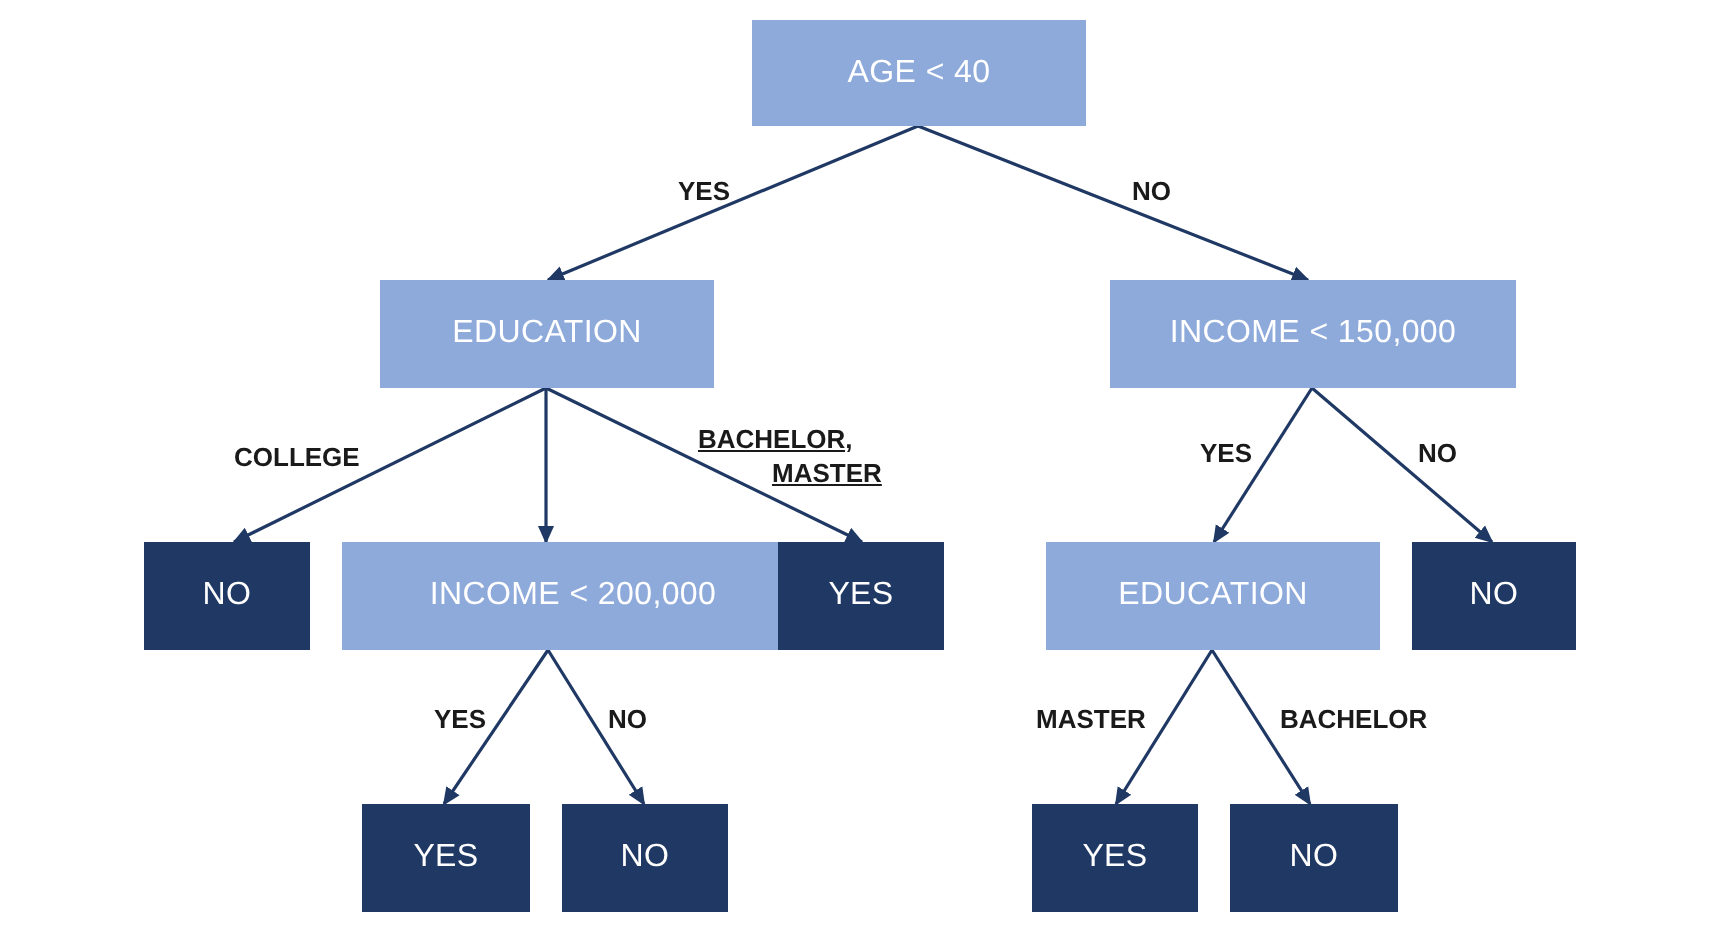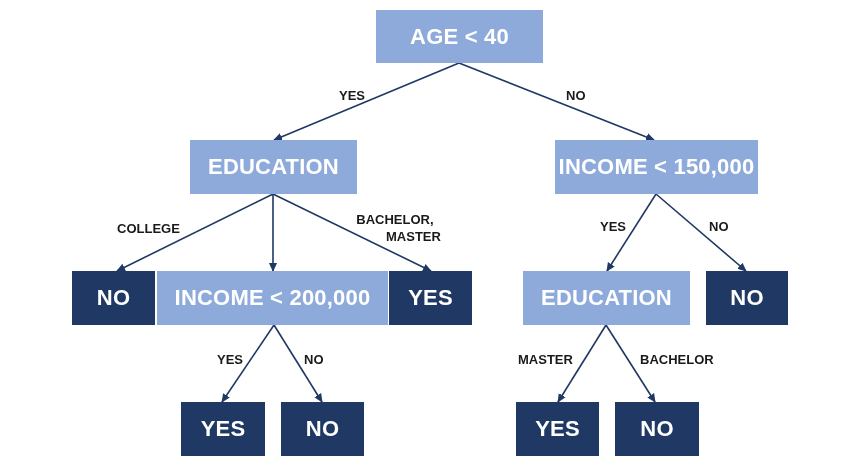--- a/index.html
+++ b/index.html
@@ -1,19 +1,19 @@
 <!DOCTYPE html>
 <html><head>
 <meta charset="utf-8">
 <style>
   html, body { margin:0; padding:0; background:#ffffff; }
   #stage { position:relative; width:860px; height:466px; background:#ffffff; overflow:hidden;
            font-family:"Liberation Sans", "DejaVu Sans", sans-serif; }
   .node { position:absolute; display:flex; align-items:center; justify-content:center;
-          color:#ffffff; font-weight:bold; font-size:22px; box-sizing:border-box; letter-spacing:0.2px; }
+          color:#ffffff; font-weight:normal; font-size:16px; box-sizing:border-box; letter-spacing:0.2px; }
   .decision { background:#8eaadb; }
   .leaf { background:#1f3864; }
   .edge-label { position:absolute; font-size:13px; font-weight:bold; color:#1a1a1a; line-height:17px; }
   svg.edges { position:absolute; left:0; top:0; }
   .watermark { position:absolute; left:557px; top:420px; font-size:22px; color:#ffffff;
                text-shadow:0 0 2px #555, 0 0 2px #555, 1px 1px 1px #333;
                font-family:"DejaVu Sans", sans-serif; white-space:nowrap; }
 </style>
 </head>
 <body>
@@ -53,21 +53,21 @@
   <div class="node decision" style="left:190px;top:140px;width:167px;height:54px;">
     <span>EDUCATION</span>
   </div>
   <div class="node decision" style="left:555px;top:140px;width:203px;height:54px;">
     <span>INCOME &lt; 150,000</span>
   </div>
 
   <div class="node leaf" style="left:72px;top:271px;width:83px;height:54px;">
     <span>NO</span>
   </div>
-  <div class="node decision" style="left:157px;top:271px;width:231px;height:54px;">
+  <div class="node decision" style="left:171px;top:271px;width:231px;height:54px;">
     <span>INCOME &lt; 200,000</span>
   </div>
   <div class="node leaf" style="left:389px;top:271px;width:83px;height:54px;">
     <span>YES</span>
   </div>
   <div class="node decision" style="left:523px;top:271px;width:167px;height:54px;">
     <span>EDUCATION</span>
   </div>
   <div class="node leaf" style="left:706px;top:271px;width:82px;height:54px;">
     <span>NO</span>
@@ -83,21 +83,21 @@
     <span>YES</span>
   </div>
   <div class="node leaf" style="left:615px;top:402px;width:84px;height:54px;">
     <span>NO</span>
   </div>
 
   <div class="edge-label" style="left:339px;top:87px;">YES</div>
   <div class="edge-label" style="left:566px;top:87px;">NO</div>
 
   <div class="edge-label" style="left:117px;top:220px;text-align:center;">COLLEGE</div>
-  <div class="edge-label" style="left:349px;top:211px;text-align:center;">
+  <div class="edge-label" style="left:349px;top:211px;text-align:left;text-decoration:underline;">
     <div>BACHELOR,</div>
     <div style="margin-left:37px;">MASTER</div>
   </div>
 
   <div class="edge-label" style="left:600px;top:218px;">YES</div>
   <div class="edge-label" style="left:709px;top:218px;">NO</div>
 
   <div class="edge-label" style="left:217px;top:351px;">YES</div>
   <div class="edge-label" style="left:304px;top:351px;">NO</div>
 

